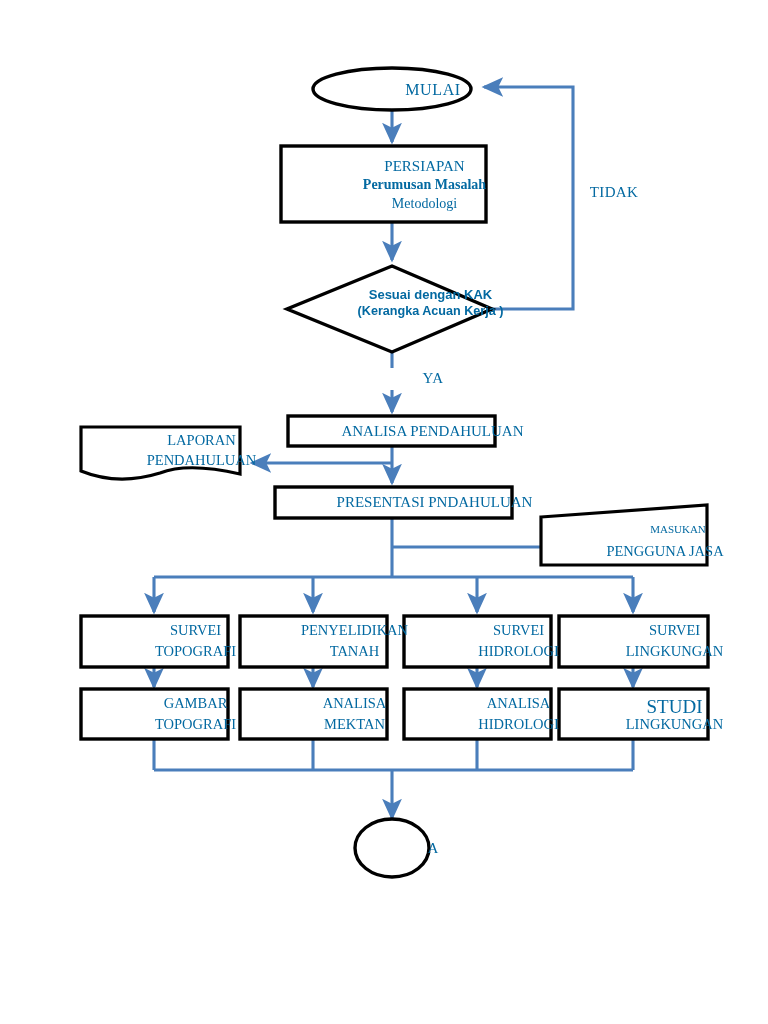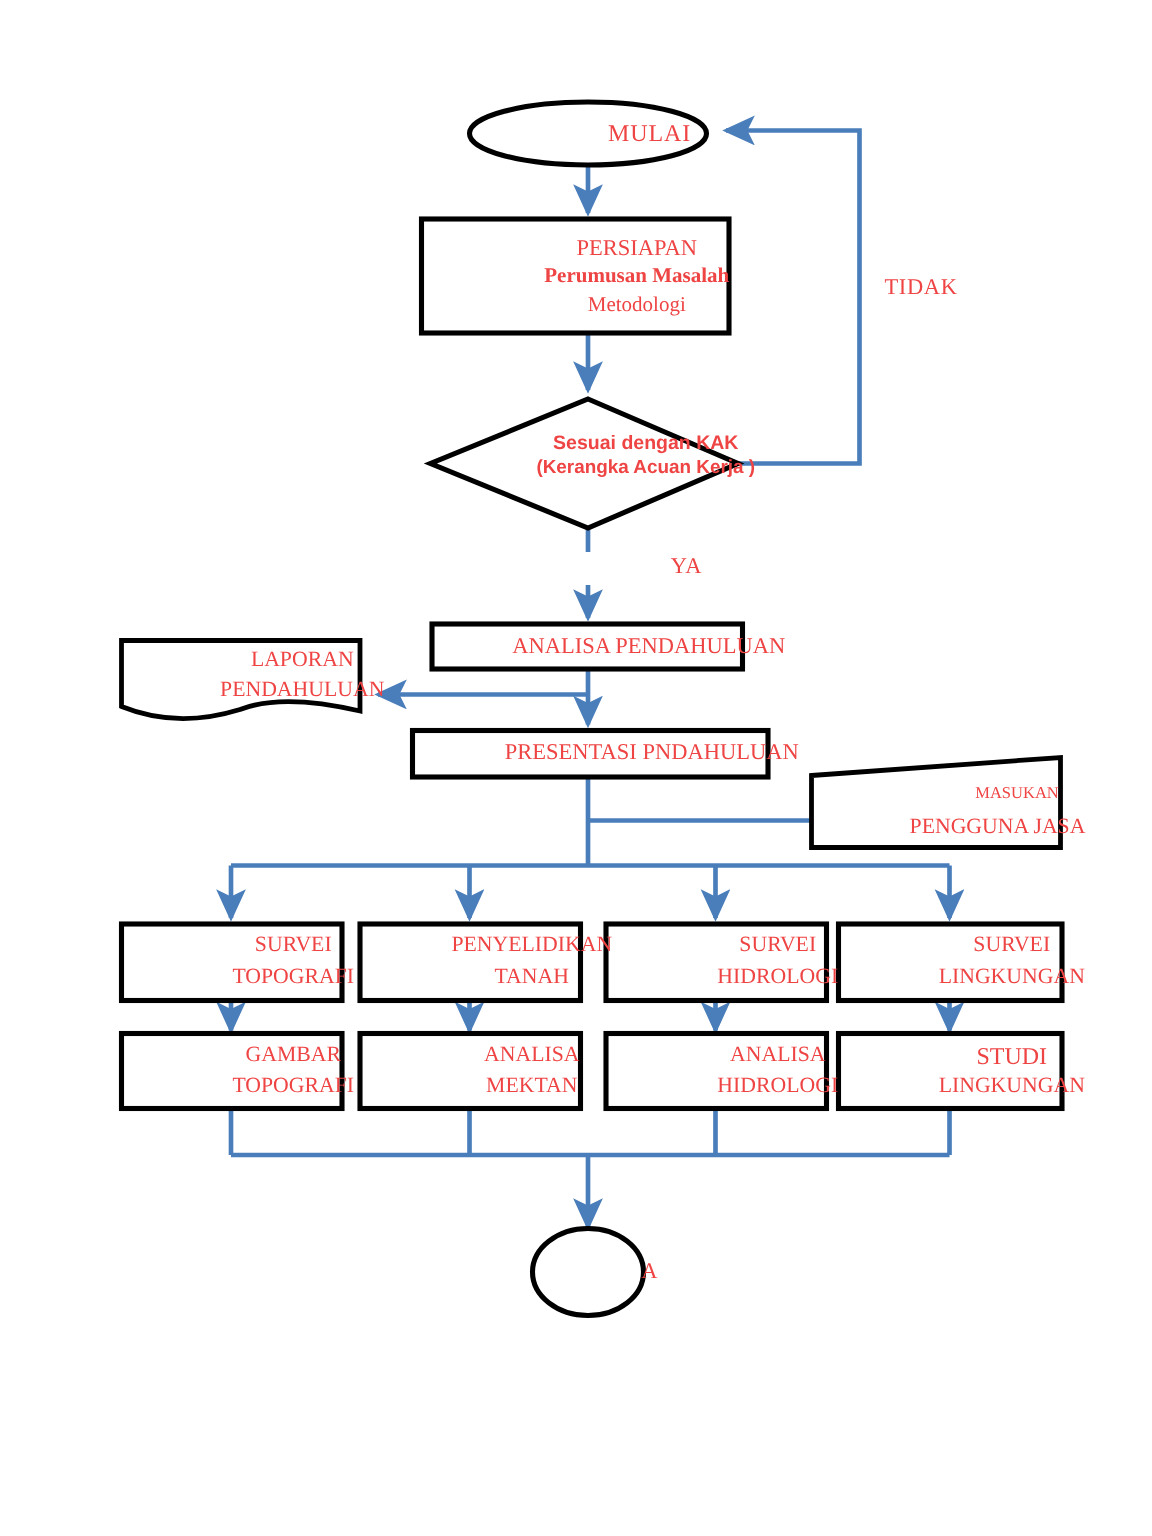--- a/index.html
+++ b/index.html
@@ -1,19 +1,19 @@
 <!DOCTYPE html>
 <html><head>
 <meta charset="utf-8">
 <style>
   html,body{margin:0;padding:0;background:#ffffff;}
   body{width:768px;height:1024px;position:relative;overflow:hidden;
        font-family:"Liberation Serif",serif;color:#000;}
   #flow{position:absolute;left:0;top:0;width:768px;height:1024px;}
-  .lbl{position:absolute;text-align:center;line-height:1.22;color:#ef4444;
+  .lbl{position:absolute;text-align:center;line-height:1.22;color:#0369a1;
        pointer-events:none;padding-left:41px;}
   .serif{font-family:"Liberation Serif",serif;}
   .sans{font-family:"Liberation Sans",sans-serif;}
 </style>
 </head>
 <body>
 
 <svg id="flow" viewBox="0 0 768 1024">
   <defs>
     <marker id="ah" markerWidth="9" markerHeight="9" refX="6.2" refY="3.2" orient="auto" markerUnits="strokeWidth">
@@ -87,21 +87,21 @@
 <div class="lbl serif" style="left:313px;top:80px;width:158px;font-size:16px;letter-spacing:.6px;">MULAI</div>
 
 <div class="lbl serif" style="left:281px;top:157px;width:205px;font-size:15px;">PERSIAPAN</div>
 <div class="lbl serif" style="left:281px;top:176px;width:205px;font-size:14px;font-weight:bold;">Perumusan Masalah</div>
 <div class="lbl serif" style="left:281px;top:195px;width:205px;font-size:14px;">Metodologi</div>
 
 <div class="lbl sans" style="left:287px;top:287px;width:205px;font-size:13px;font-weight:600;">Sesuai dengan KAK</div>
 <div class="lbl sans" style="left:287px;top:304px;width:205px;font-size:12.6px;font-weight:600;">(Kerangka Acuan Kerja )</div>
 
 <div class="lbl serif" style="left:523px;top:183px;width:100px;font-size:15px;letter-spacing:.4px;">TIDAK</div>
-<div class="lbl serif" style="left:357px;top:369px;width:70px;font-size:15px;letter-spacing:.4px;text-align:right;">YA</div>
+<div class="lbl serif" style="left:357px;top:369px;width:70px;font-size:15px;letter-spacing:.4px;">YA</div>
 
 <div class="lbl serif" style="left:81px;top:432px;width:159px;font-size:14.5px;font-family:Liberation Serif, serif;">LAPORAN</div>
 <div class="lbl serif" style="left:81px;top:452px;width:159px;font-size:14.5px;">PENDAHULUAN</div>
 
 <div class="lbl serif" style="left:288px;top:422px;width:207px;font-size:15px;">ANALISA PENDAHULUAN</div>
 
 <div class="lbl serif" style="left:275px;top:493px;width:237px;font-size:15px;">PRESENTASI PNDAHULUAN</div>
 
 <div class="lbl serif" style="left:541px;top:523px;width:192px;font-size:11px;">MASUKAN</div>
 <div class="lbl serif" style="left:541px;top:543px;width:166px;font-size:14.5px;">PENGGUNA JASA</div>
@@ -120,16 +120,16 @@
 
 <div class="lbl serif" style="left:81px;top:695px;width:147px;font-size:14.5px;">GAMBAR</div>
 <div class="lbl serif" style="left:81px;top:716px;width:147px;font-size:14.5px;">TOPOGRAFI</div>
 
 <div class="lbl serif" style="left:240px;top:695px;width:147px;font-size:14.5px;">ANALISA</div>
 <div class="lbl serif" style="left:240px;top:716px;width:147px;font-size:14.5px;">MEKTAN</div>
 
 <div class="lbl serif" style="left:404px;top:695px;width:147px;font-size:14.5px;">ANALISA</div>
 <div class="lbl serif" style="left:404px;top:716px;width:147px;font-size:14.5px;">HIDROLOGI</div>
 
-<div class="lbl serif" style="left:559px;top:695px;width:149px;font-size:16px;">STUDI</div>
+<div class="lbl serif" style="left:559px;top:695px;width:149px;font-size:19px;">STUDI</div>
 <div class="lbl serif" style="left:559px;top:716px;width:149px;font-size:14.5px;">LINGKUNGAN</div>
 
 <div class="lbl serif" style="left:355px;top:839px;width:74px;font-size:15px;">A</div>
 
 </body></html>

